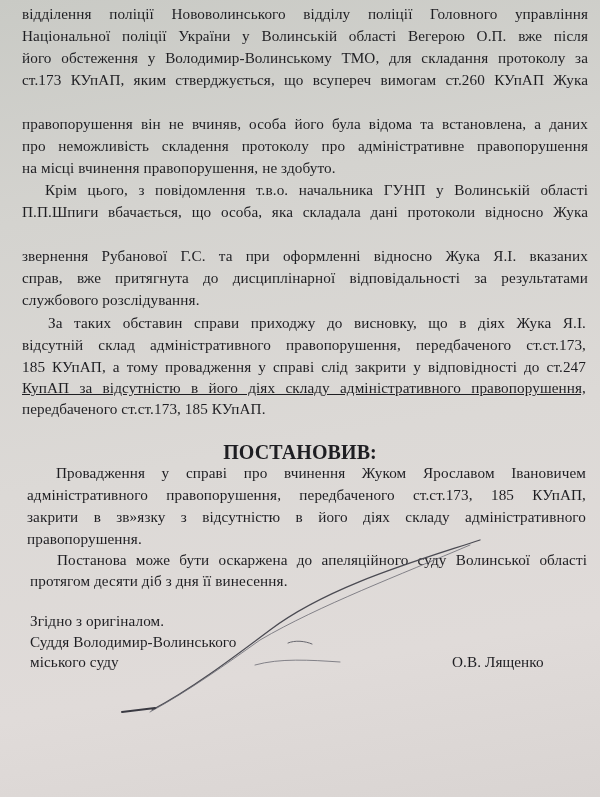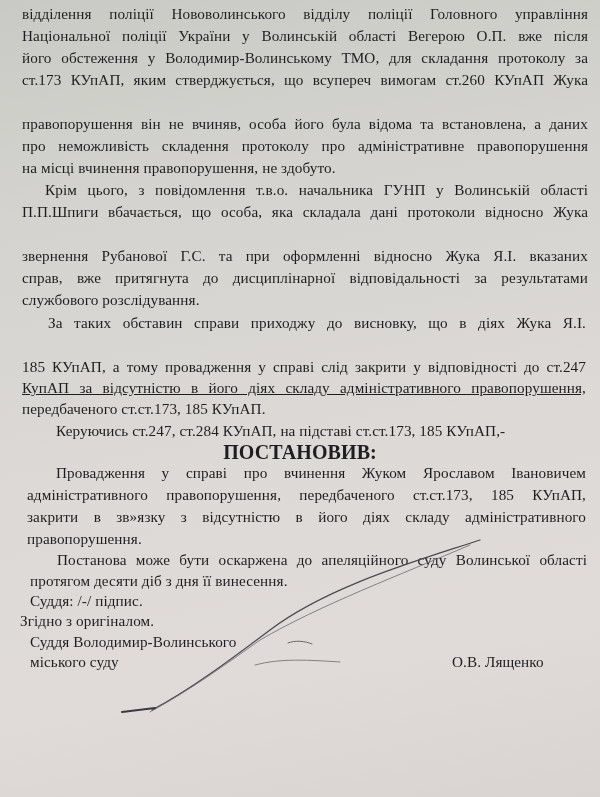--- a/index.html
+++ b/index.html
@@ -37,38 +37,37 @@
   <div class="line just" style="left:22px; width:566px; top:136px;">про неможливість складення протоколу про адміністративне правопорушення</div>
   <div class="line" style="left:22px; top:158px;">на місці вчинення правопорушення, не здобуто.</div>
 
   <div class="line just" style="left:45px; width:543px; top:180px;">Крім цього, з повідомлення т.в.о. начальника ГУНП у Волинській області</div>
   <div class="line just" style="left:22px; width:566px; top:202px;">П.П.Шпиги вбачається, що особа, яка складала дані протоколи відносно Жука</div>
   <div class="line just" style="left:22px; width:566px; top:246px;">звернення Рубанової Г.С. та при оформленні відносно Жука Я.І. вказаних</div>
   <div class="line just" style="left:22px; width:566px; top:268px;">справ, вже притягнута до дисциплінарної відповідальності за результатами</div>
   <div class="line just" style="left:48px; width:538px; top:313px;">За таких обставин справи приходжу до висновку, що в діях Жука Я.І.</div>
 
   <div class="line" style="left:22px; top:290px;">службового розслідування.</div>
+  <div class="line just" style="left:22px; width:564px; top:335px;">відсутній склад адміністративного правопорушення, передбаченого ст.ст.173,</div>
   <div class="line just" style="left:22px; width:564px; top:357px;">185 КУпАП, а тому провадження у справі слід закрити у відповідності до ст.247</div>
   <div class="line just" style="left:22px; width:564px; top:378px;text-decoration:underline;">КупАП за відсутністю в його діях складу адміністративного правопорушення,</div>
   <div class="line" style="left:22px; top:399px;">передбаченого ст.ст.173, 185 КУпАП.</div>
 
-  <div class="line" style="left:56px; top:421px;">Керуючись ст.247, ст.284 КУпАП, на підставі ст.ст.173, 185 КУпАП,-</div>
 
   <div class="line bold" style="left:0; width:600px; text-align:center; top:442px; font-size:20px;">ПОСТАНОВИВ:</div>
 
   <div class="line just" style="left:56px; width:530px; top:463px;">Провадження у справі про вчинення Жуком Ярославом Івановичем</div>
   <div class="line just" style="left:27px; width:559px; top:485px;">адміністративного правопорушення, передбаченого ст.ст.173, 185 КУпАП,</div>
   <div class="line just" style="left:27px; width:559px; top:507px;">закрити в зв»язку з відсутністю в його діях складу адміністративного</div>
   <div class="line" style="left:27px; top:529px;">правопорушення.</div>
 
   <div class="line just" style="left:57px; width:530px; top:550px;">Постанова може бути оскаржена до апеляційного суду Волинської області</div>
   <div class="line" style="left:30px; top:571px;">протягом десяти діб з дня її винесення.</div>
 
-  <div class="line" style="left:30px; top:591px;">Суддя: /-/ підпис.</div>
-  <div class="line" style="left:20px; top:611px;">Згідно з оригіналом.</div>
+  <div class="line" style="left:30px; top:611px;">Згідно з оригіналом.</div>
   <div class="line" style="left:30px; top:632px;">Суддя Володимир-Волинського</div>
   <div class="line" style="left:30px; top:652px;">міського суду</div>
   <div class="line" style="left:452px; top:652px;">О.В. Лященко</div>
 
   <svg class="sig-svg" width="600" height="797">
     <path d="M480 540 C 420 560, 330 585, 270 630 C 230 660, 190 690, 152 710" fill="none" stroke="#4a4a52" stroke-width="1.3" stroke-linecap="round"></path>
     <path d="M470 545 C 400 575, 320 605, 260 640 C 225 665, 190 690, 150 712" fill="none" stroke="#6a6a72" stroke-width="0.8" stroke-linecap="round"></path>
     <path d="M255 665 C 280 658, 310 660, 340 662" fill="none" stroke="#6a6a72" stroke-width="0.8" stroke-linecap="round"></path>
     <path d="M288 643 C 295 640, 305 641, 312 644" fill="none" stroke="#5a5a62" stroke-width="0.9" stroke-linecap="round"></path>
     <path d="M155 708 L 122 712" fill="none" stroke="#3a3a42" stroke-width="2" stroke-linecap="round"></path>

